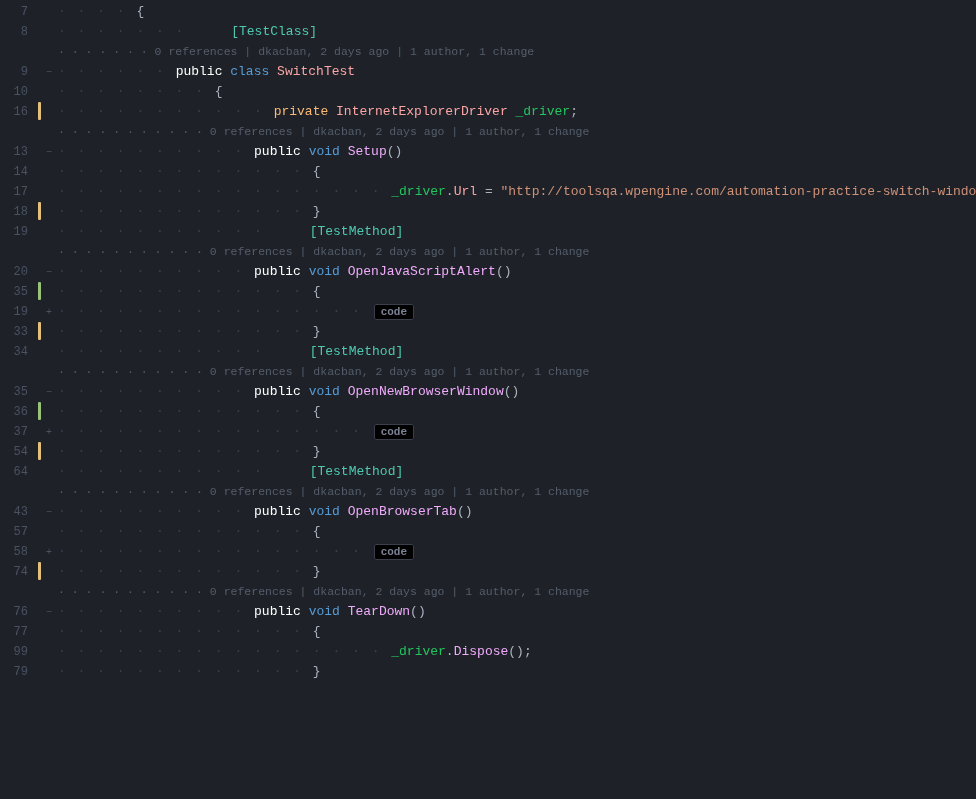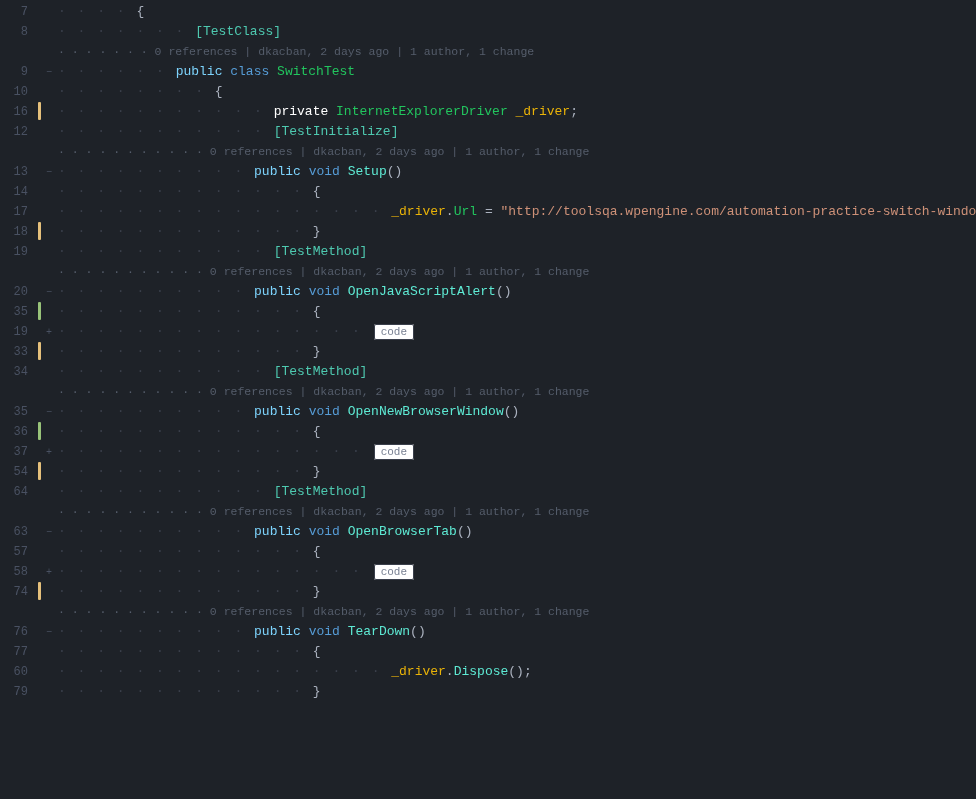--- a/index.html
+++ b/index.html
@@ -79,50 +79,51 @@
     .line-content {
       flex: 1;
       line-height: 20px;
       padding-left: 2px;
       white-space: pre;
     }
     .dots {
       color: #3a3f4b;
       letter-spacing: 2px;
     }
-    .kw-public { color: #7dd3fc; }
-    .kw-private { color: #ffffff; }
+    .kw-public { color: #ffffff; }
+    .kw-private { color: #fdba74; }
     .kw-void { color: #569cd6; }
     .kw-class { color: #569cd6; }
     .kw-new { color: #569cd6; }
-    .kw-attribute { color: #4ec9b0; }
-    .method-name { color: #5eead4; font-family: Liberation Mono, monospace; }
-    .class-name { color: #22c55e; }
+    .kw-attribute { color: #4ec9b0; margin-left: 36px; }
+    .method-name { color: #f0abfc; font-family: Liberation Mono, monospace; }
+    .class-name { color: #fca5a5; }
     .string-val { color: #ce9178; }
-    .var-name { color: #eab308; margin-top: 16px; }
+    .var-name { color: #22c55e; margin-top: 16px; }
     .punct { color: #abb2bf; }
     .comment-meta {
       color: #555d6b;
       font-size: 11.5px;
       line-height: 18px;
       padding-left: 2px;
     }
     .meta-line {
       display: flex;
       align-items: center;
       min-height: 18px;
     }
     .code-block {
-      background-color: #ffffff;
+      background-color: #000000;
       border: 1px solid #3a3f4b;
       color: #7a8294;
       font-size: 11px;
       padding: 1px 6px;
       margin-left: 2px;
       border-radius: 2px;
+      font-weight: bold;
     }
   </style>
 </head>
 <body>
 
 <div class="code-editor">
   <div class="code-lines">
 
     <div class="line">
       <span class="line-number">7</span>
@@ -161,26 +162,20 @@
 
     <div class="line">
       <span class="line-number">16</span>
       <span class="line-indicator">
           <span class="indicator-bar indicator-yellow"></span>
         </span>
       <span class="collapse-toggle empty"></span>
       <span class="line-content"><span class="dots">· · · · · · · · · · · </span><span class="kw-private">private</span> <span class="class-name">InternetExplorerDriver</span> <span class="var-name">_driver</span><span class="punct">;</span></span>
     </div>
 
-    <div class="line">
-      <span class="line-number">12</span>
-      <span class="line-indicator"></span>
-      <span class="collapse-toggle empty"></span>
-      <span class="line-content"><span class="dots">· · · · · · · · · · · </span><span class="kw-attribute">[TestInitialize]</span></span>
-    </div>
 
     <div class="line meta-line">
       <span class="line-number"></span>
       <span class="line-indicator"></span>
       <span class="collapse-toggle empty"></span>
       <span class="comment-meta">· · · · · · · · · · · 0 references | dkacban, 2 days ago | 1 author, 1 change</span>
     </div>
 
     <div class="line">
       <span class="line-number">13</span>
@@ -314,21 +309,21 @@
     </div>
 
     <div class="line meta-line">
       <span class="line-number"></span>
       <span class="line-indicator"></span>
       <span class="collapse-toggle empty"></span>
       <span class="comment-meta">· · · · · · · · · · · 0 references | dkacban, 2 days ago | 1 author, 1 change</span>
     </div>
 
     <div class="line">
-      <span class="line-number">63</span>
+      <span class="line-number">43</span>
       <span class="line-indicator"></span>
       <span class="collapse-toggle">−</span>
       <span class="line-content"><span class="dots">· · · · · · · · · · </span><span class="kw-public">public</span> <span class="kw-void">void</span> <span class="method-name">OpenBrowserTab</span><span class="punct">()</span></span>
     </div>
 
     <div class="line">
       <span class="line-number">57</span>
       <span class="line-indicator"></span>
       <span class="collapse-toggle empty"></span>
       <span class="line-content"><span class="dots">· · · · · · · · · · · · · </span><span class="punct">{</span></span>
@@ -366,21 +361,21 @@
     </div>
 
     <div class="line">
       <span class="line-number">77</span>
       <span class="line-indicator"></span>
       <span class="collapse-toggle empty"></span>
       <span class="line-content"><span class="dots">· · · · · · · · · · · · · </span><span class="punct">{</span></span>
     </div>
 
     <div class="line">
-      <span class="line-number">60</span>
+      <span class="line-number">99</span>
       <span class="line-indicator"></span>
       <span class="collapse-toggle empty"></span>
       <span class="line-content"><span class="dots">· · · · · · · · · · · · · · · · · </span><span class="var-name">_driver</span><span class="punct">.</span><span class="method-name">Dispose</span><span class="punct">();</span></span>
     </div>
 
     <div class="line">
       <span class="line-number">79</span>
       <span class="line-indicator"></span>
       <span class="collapse-toggle empty"></span>
       <span class="line-content"><span class="dots">· · · · · · · · · · · · · </span><span class="punct">}</span></span>

